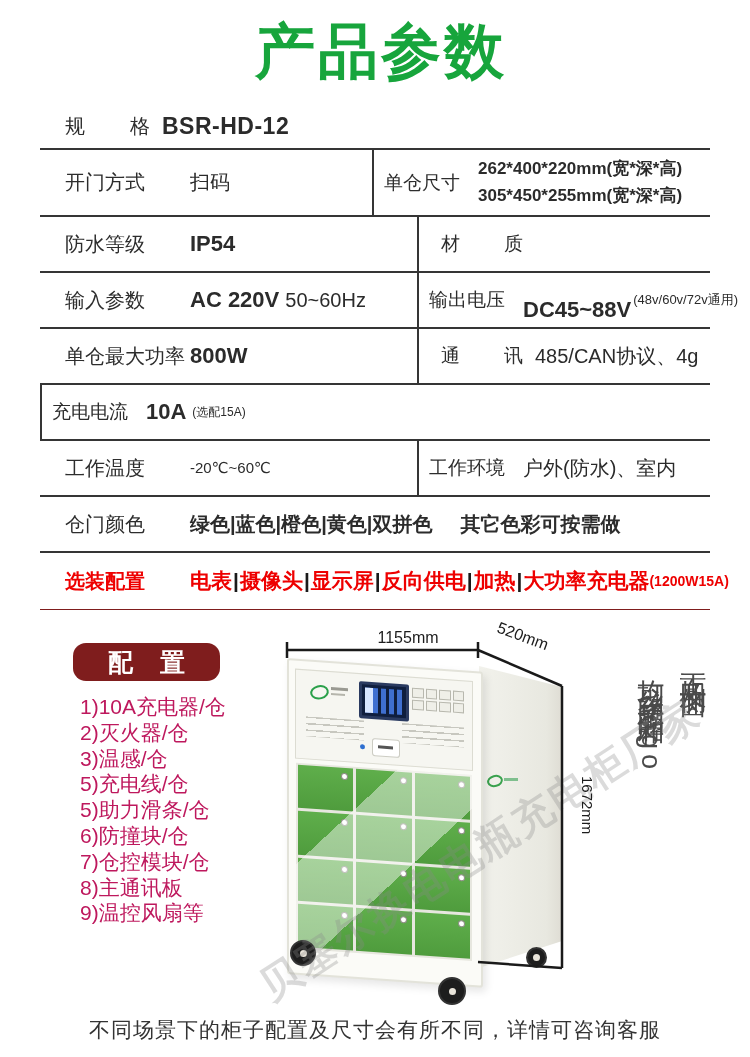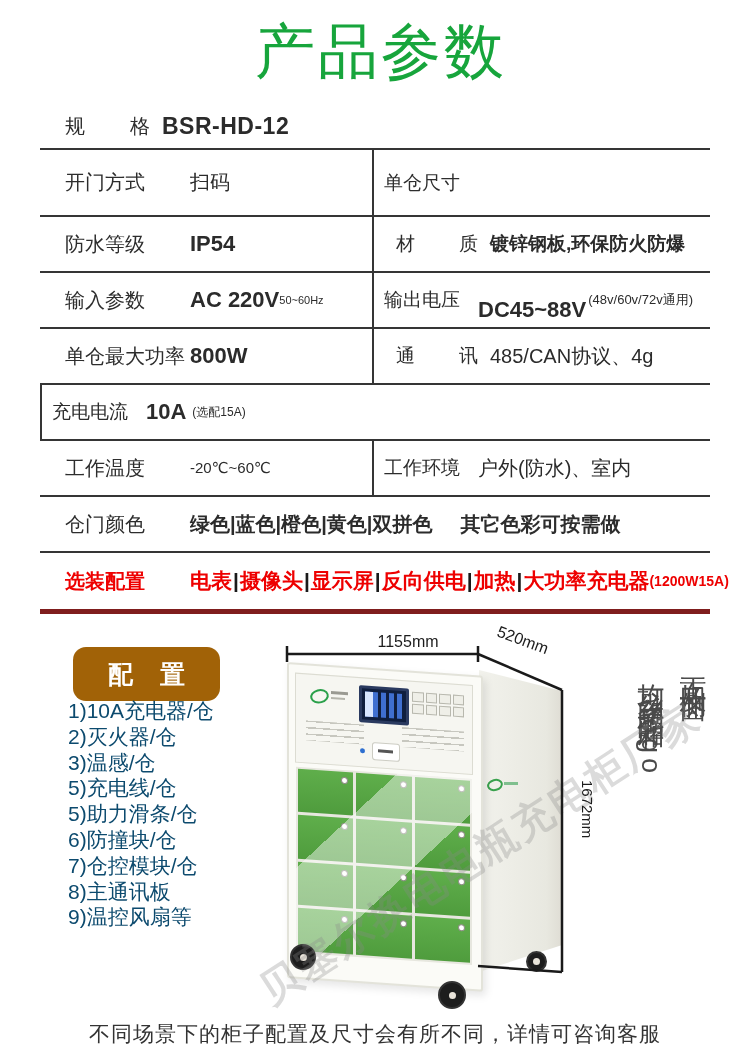--- a/index.html
+++ b/index.html
@@ -1,58 +1,58 @@
 <!DOCTYPE html>
 <html><head>
 <meta charset="utf-8">
 <style>
   html,body{margin:0;padding:0;background:#fff;}
   .page{position:relative;width:750px;height:1057px;background:#fff;overflow:hidden;
         font-family:"Liberation Sans","DejaVu Sans",sans-serif;color:#2d2d2d;}
   
   .title{height:104px;display:flex;align-items:center;justify-content:center;
-         font-size:60px;font-weight:400;letter-spacing:3px;color:#17a53c;margin:0;padding-left:12px;}
+         font-size:60px;font-weight:700;letter-spacing:3px;color:#17a53c;margin:0;padding-left:12px;}
   
   .spec-table{margin:0 40px;}
   .row{display:flex;border-bottom:2px solid #353535;align-items:stretch;}
   .row.r1{height:44px;}
   .row.r2{height:65px;}
-  .row.r3{height:54px;}
+  .row.r3{height:54px;gap:45px;}
   .row.r8{height:54px;}
-  .row.r9{height:56px;border-bottom:5px solid #7f1d1d;}
+  .row.r9{height:56px;border-bottom:1px solid #7f1d1d;}
   .cell{display:flex;align-items:center;}
   .cell.left{flex:0 0 307px;padding-left:25px;}
   .cell.right{flex:1;border-left:2px solid #353535;padding-left:10px;}
   .cell.wide{flex:1;padding-left:25px;}
   .lbl{display:inline-block;width:125px;font-size:20px;color:#2d2d2d;flex:none;}
   .lbl.spread{width:90px;margin-right:35px;text-align-last:justify;}
   .lbl.model-lbl{width:85px;margin-right:12px;text-align-last:justify;}
   .rlbl{display:inline-block;width:82px;margin-right:12px;font-size:19px;color:#2d2d2d;flex:none;}
   .rlbl.spread{text-align-last:justify;margin-left:12px;}
   .val{font-size:20px;color:#2b2b2b;}
   .val.model{font-size:23px;font-weight:600;letter-spacing:.5px;}
   .val.big{font-size:22px;font-weight:600;}
   .val.semibold{font-weight:600;}
-  .sub{font-size:11px;color:#2b2b2b;}
+  .sub{font-size:20px;color:#2b2b2b;margin-left:6px;}
   .sub.tiny{font-size:13px;margin-left:2px;}
   .sub.small{font-size:12px;margin-left:6px;}
   .sizelines{font-size:17px;font-weight:600;line-height:1.55;color:#2b2b2b;white-space:nowrap;}
   .note{margin-left:28px;font-size:20px;font-weight:600;}
   .red{color:#ee0000;}
   .optional-flow{display:flex;align-items:baseline;white-space:nowrap;justify-content:center;}
   .optional-flow .item{font-size:21px;font-weight:700;color:#ee0000;}
   .optional-flow .sep{font-size:21px;font-weight:700;color:#1a1a1a;margin:0 1px;}
   .optional-flow .suffix{font-size:14px;font-weight:700;color:#ee0000;}
   .lbl.red{font-weight:700;}
   
   .figure{position:relative;width:750px;height:400px;}
-  .badge{position:absolute;left:73px;top:33px;width:147px;height:54px;background:#a16207;
+  .badge{position:absolute;left:73px;top:33px;width:147px;height:38px;background:#7f1d1d;
          border-radius:13px;color:#fff;font-size:25px;font-weight:700;letter-spacing:10px;
          display:flex;align-items:center;justify-content:center;text-indent:10px;}
-  .cfg-list{position:absolute;left:68px;top:84px;font-size:21px;line-height:25.8px;color:#0c4a6e;}
+  .cfg-list{position:absolute;left:80px;top:84px;font-size:21px;line-height:25.8px;color:#be185d;}
   
   .front{position:absolute;left:287px;top:48px;width:192px;height:312px;background:#fbfbf7;
          border:2px solid #e3e3da;border-radius:3px;transform:skewY(4deg);transform-origin:0 0;
          box-shadow:3px 4px 8px rgba(0,0,0,.10);z-index:2;}
   .panel{position:absolute;left:6px;top:8px;width:176px;height:88px;background:#f6f6f1;
          border:1px solid #dcdcd2;}
   .logo{position:absolute;left:14px;top:12px;width:40px;height:16px;}
   .logo .swirl{position:absolute;left:0;top:2px;width:15px;height:10px;border:2px solid #2aa04a;
                border-radius:50%;transform:rotate(-18deg);}
   .logo .logo-text{position:absolute;left:21px;top:3px;width:17px;height:3px;background:#9a9a92;}
@@ -122,31 +122,34 @@
       </div>
     </div>
 
     <div class="row r2">
       <div class="cell left">
         <span class="lbl">开门方式</span>
         <span class="val">扫码</span>
       </div>
       <div class="cell right">
         <span class="rlbl">单仓尺寸</span>
+        <div class="sizelines">
+          <div>262*400*220mm(宽*深*高)</div>
+          <div>305*450*255mm(宽*深*高)</div>
+        </div>
       </div>
     </div>
 
     <div class="row r3">
       <div class="cell left">
         <span class="lbl">防水等级</span>
         <span class="val big">IP54</span>
       </div>
       <div class="cell right">
         <span class="rlbl spread">材 质</span>
-        <span class="val semibold" style="font-size:19px;white-space:nowrap;">镀锌钢板,环保防火防爆</span>
       </div>
     </div>
 
     <div class="row r3">
       <div class="cell left">
         <span class="lbl">输入参数</span>
         <span class="val big">AC 220V</span>
         <span class="sub">50~60Hz</span>
       </div>
       <div class="cell right">

